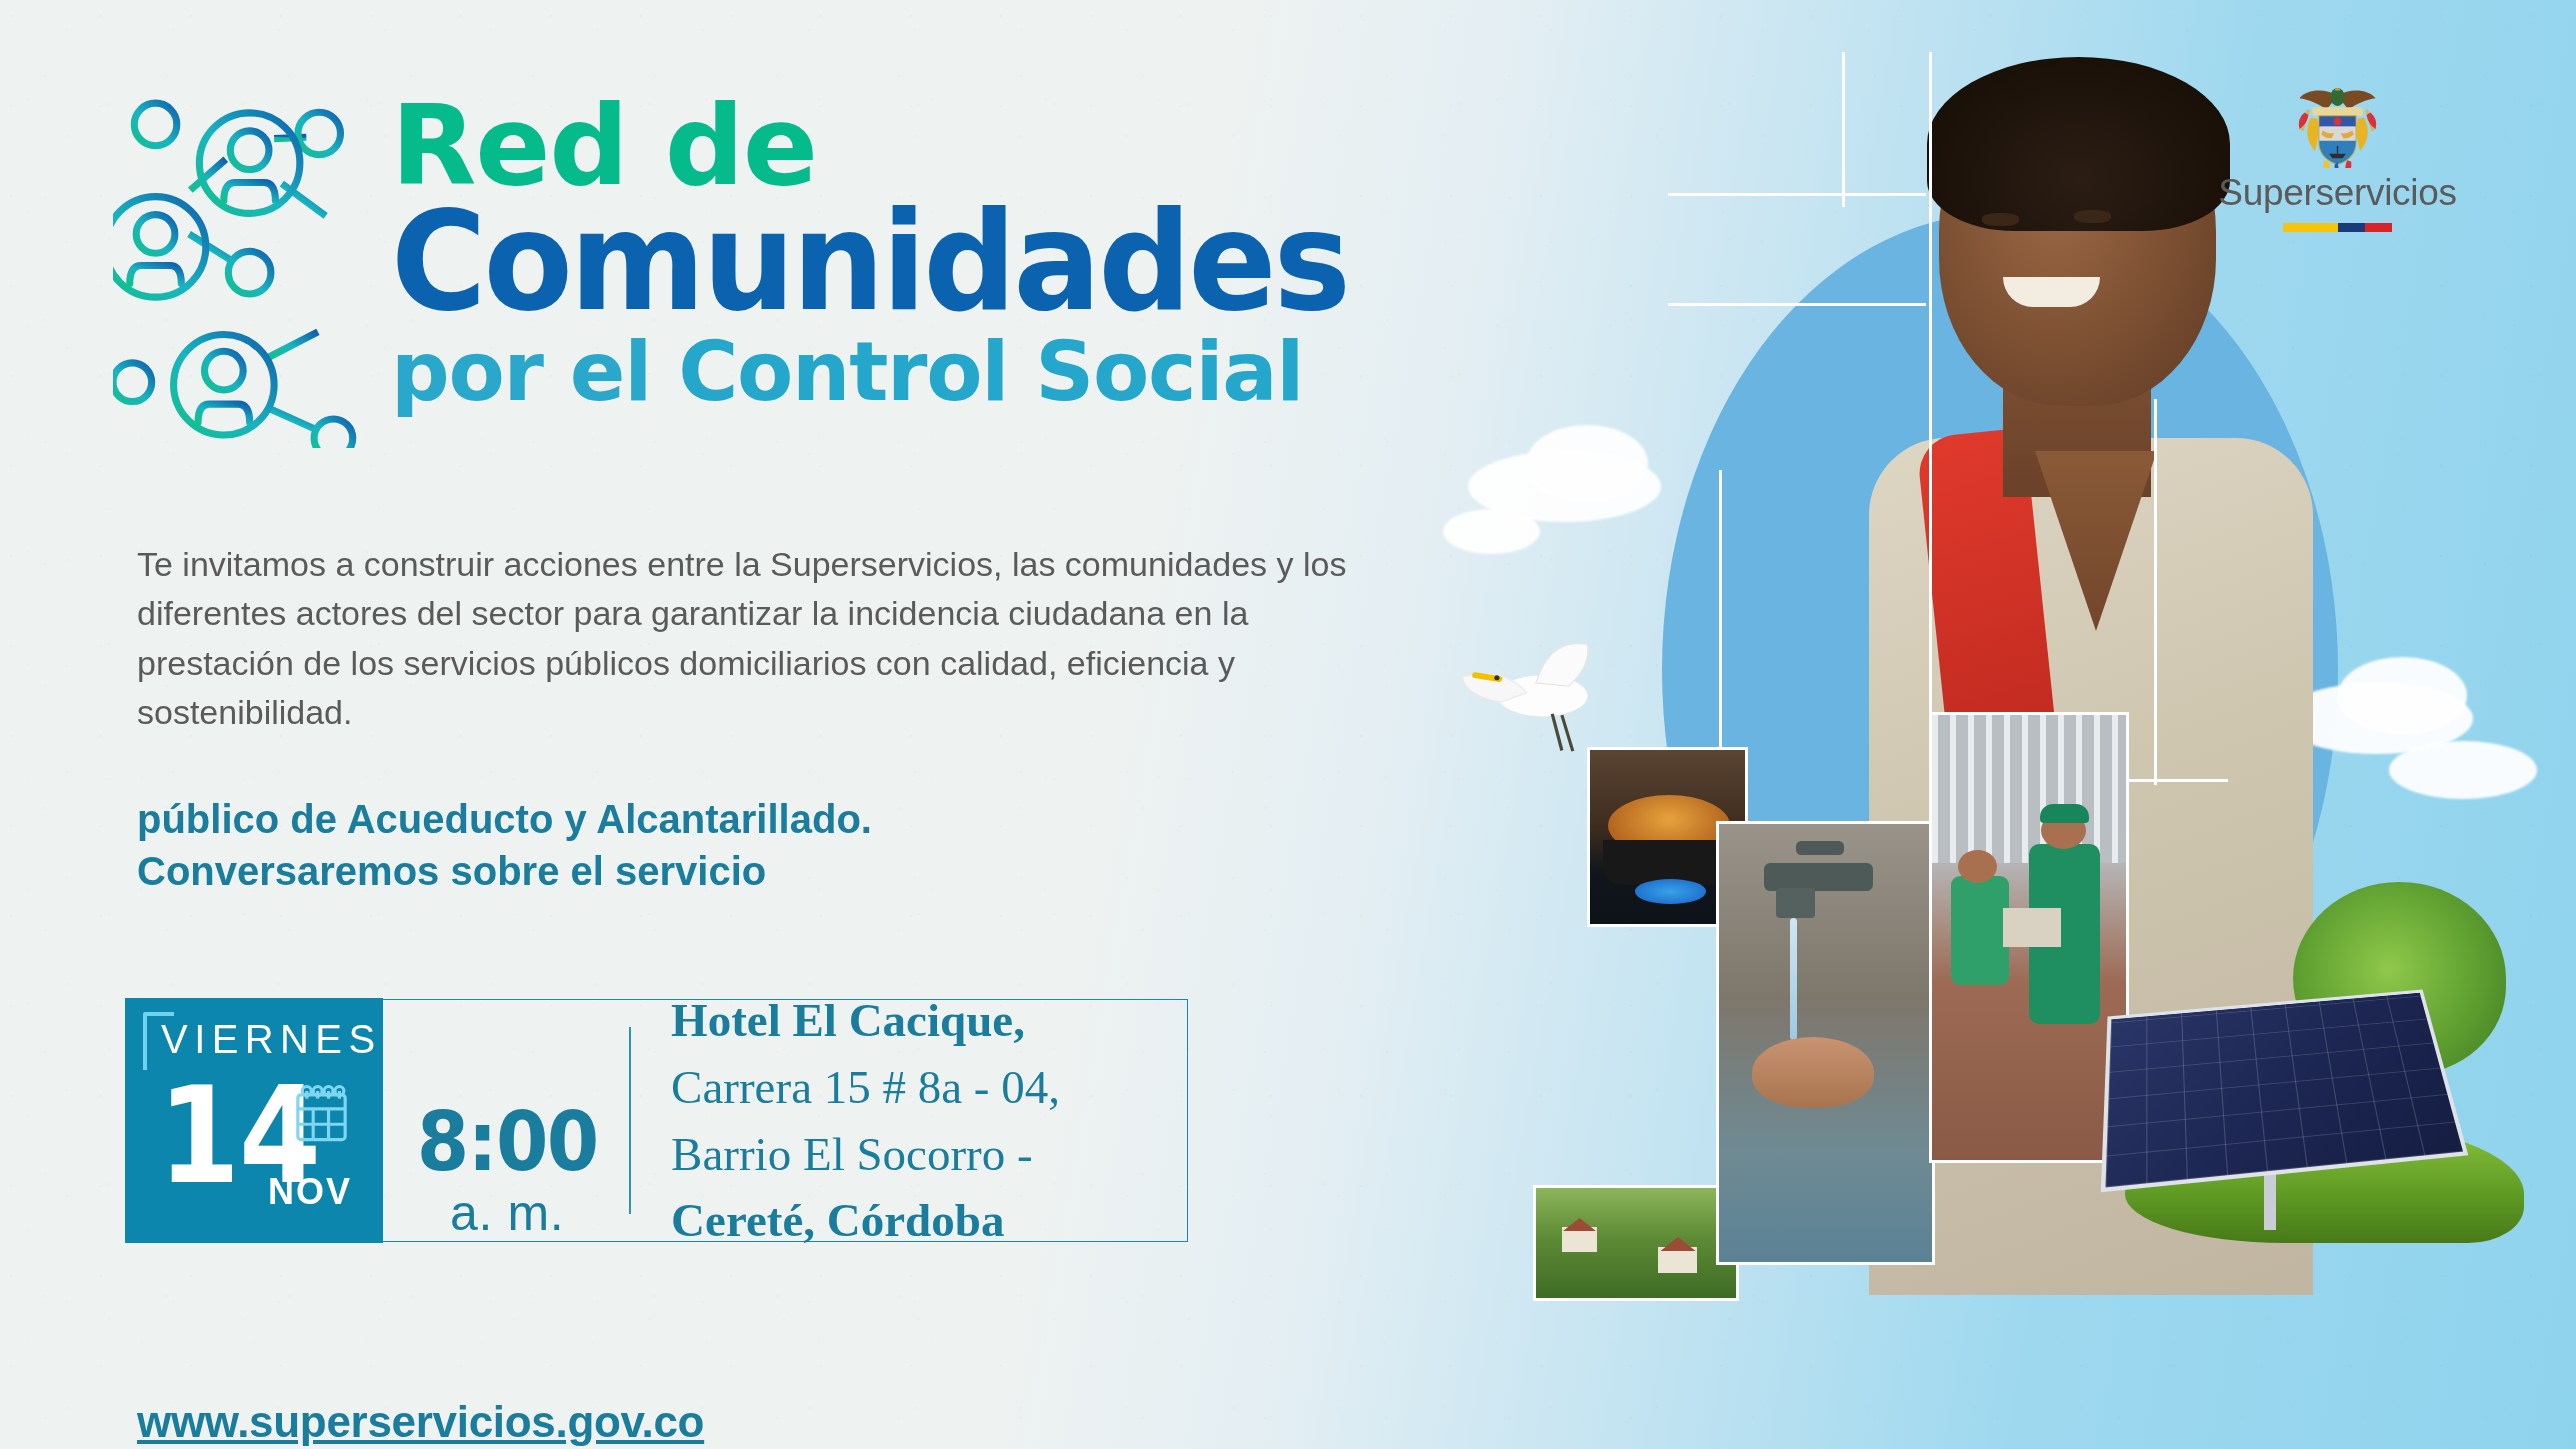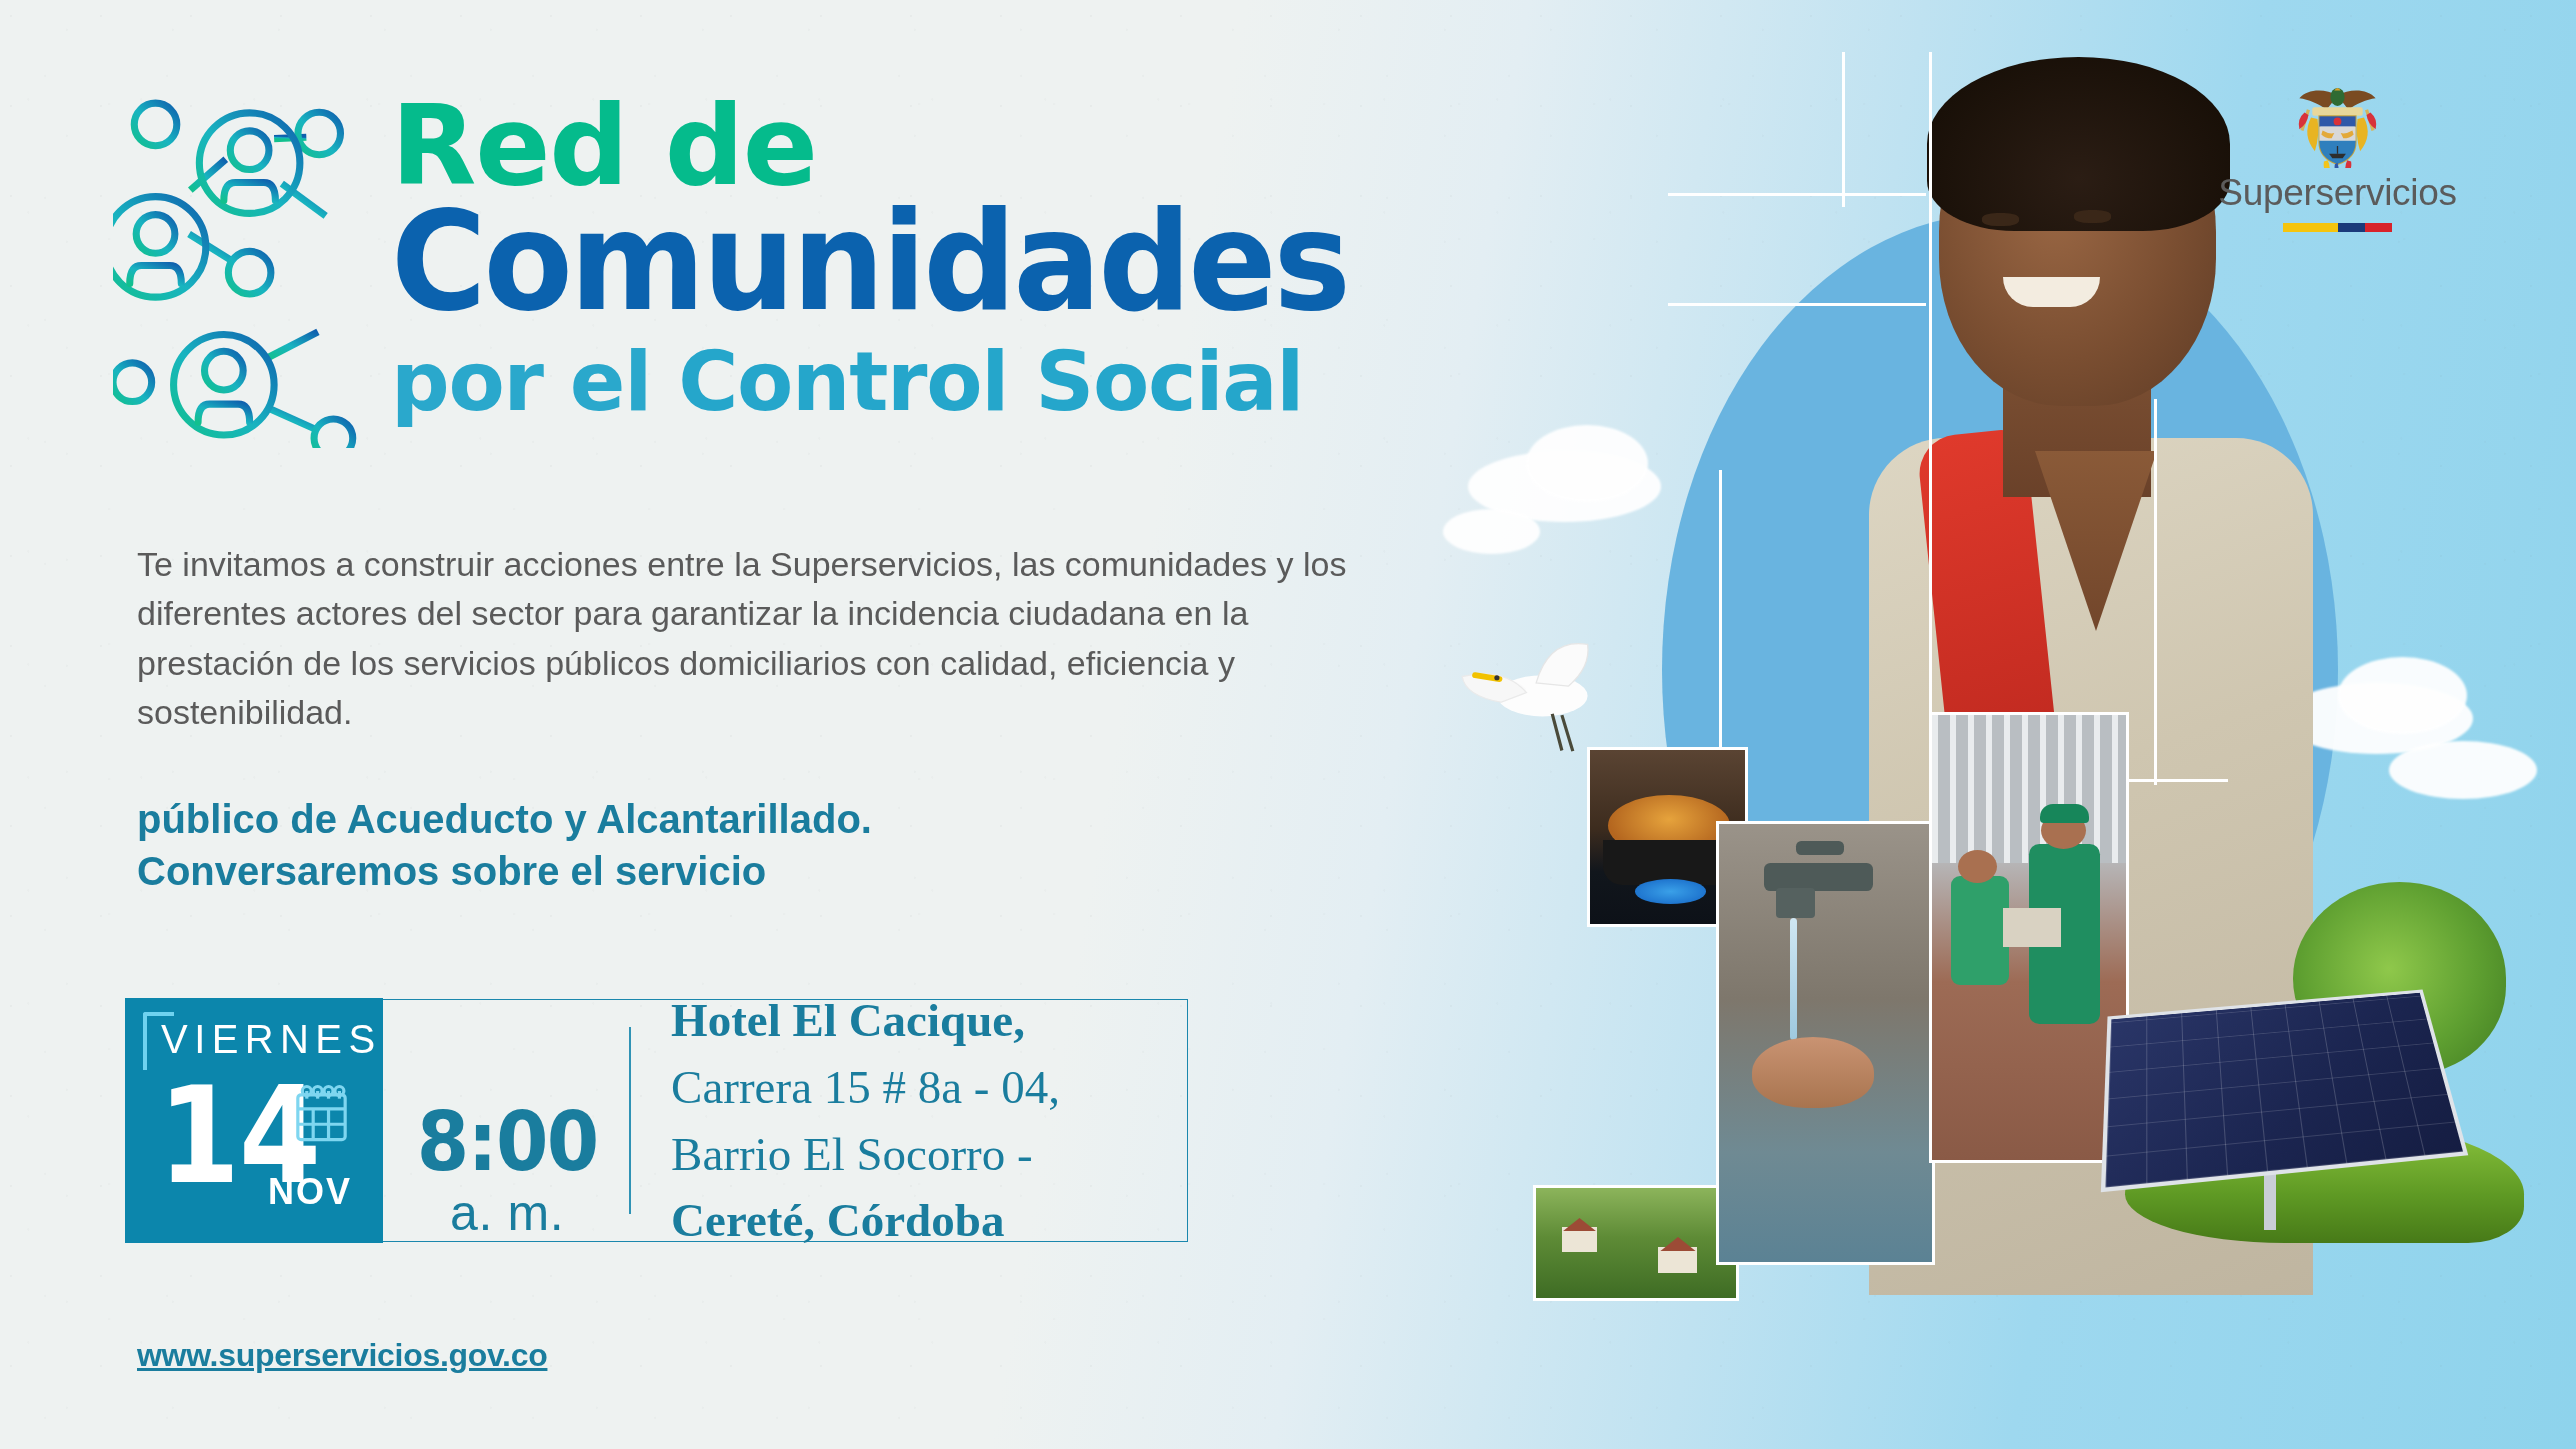--- a/index.html
+++ b/index.html
@@ -49,21 +49,21 @@
     color:#05bb8c; letter-spacing:-1.3px;
     font-family:"DejaVu Sans", sans-serif;
   }
   .t-line2 {
     font-size:137px; line-height:.90; font-weight:bold;
     color:#0b62ae; letter-spacing:-3.2px; margin-top:2.6px;
     font-family:"DejaVu Sans", sans-serif;
     transform:scaleX(.95); transform-origin:left center;
   }
   .t-line3 {
-    font-size:82px; line-height:.98; margin-top:19px;
+    font-size:82px; line-height:.98; margin-top:9px;
     letter-spacing:-1.3px; font-family:"DejaVu Sans", sans-serif;
   }
   .t-line3 .soft { color:#2aa8cc; font-weight:bold; }
   .t-line3 .hard { color:#25a6cb; font-weight:bold; }
 
   
   .intro {
     position:absolute; left:137px; top:540px; width:1211px;
     font-size:34px; line-height:1.45; color:#5a5a5a;
     font-family:"Liberation Sans", sans-serif;
@@ -135,22 +135,22 @@
   .venue-box {
     flex:1; display:flex; flex-direction:column; justify-content:center;
     padding-left:40px; color:#1a7d9e;
     font-size:47px; line-height:1.42;
     font-family:Liberation Serif, serif;
   }
   .venue-box .v-bold { font-weight:bold; }
 
   
   .site-url {
-    position:absolute; left:137px; top:1337px;
-    font-size:32px; font-weight:bold; color:#1a7d9e;
+    position:absolute; left:137px; top:1397px;
+    font-size:44px; font-weight:bold; color:#1a7d9e;
     letter-spacing:-0.3px; font-family:"Liberation Sans", sans-serif;
   }
 
   
   .right-col { position:absolute; left:1449px; top:0; width:1127px; height:1449px; }
 
   .blue-circle {
     position:absolute; left:213px; top:213px;
     width:676px; height:914px; border-radius:50%;
     background:#69b4e0;

